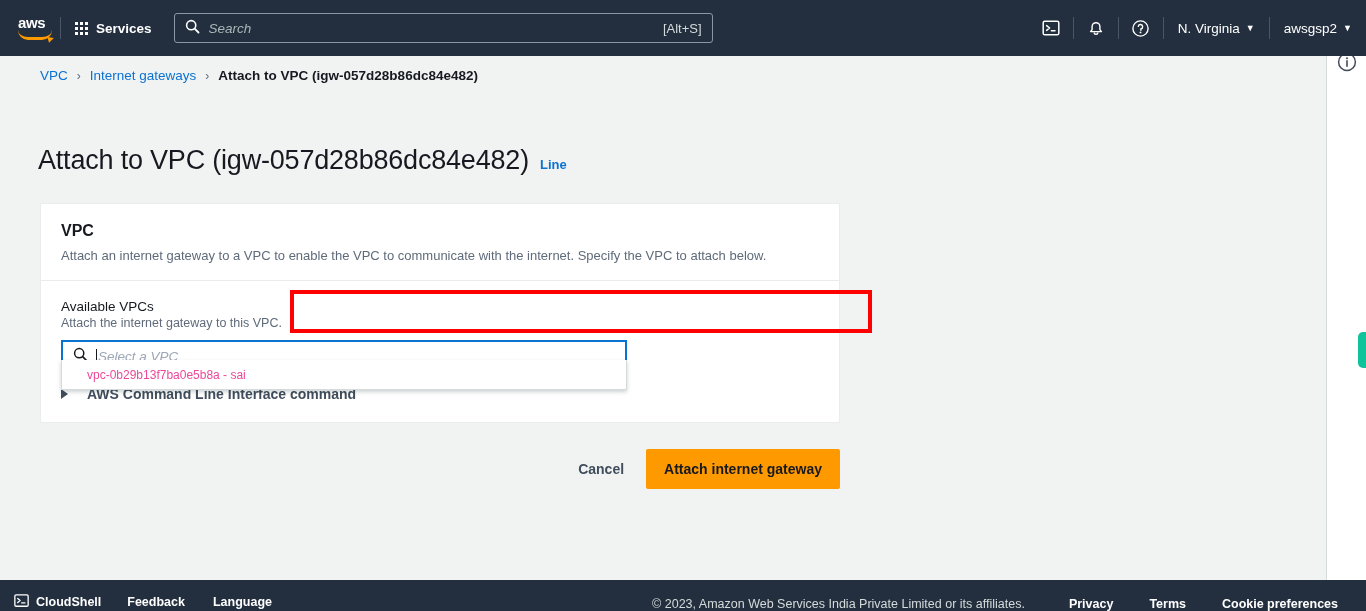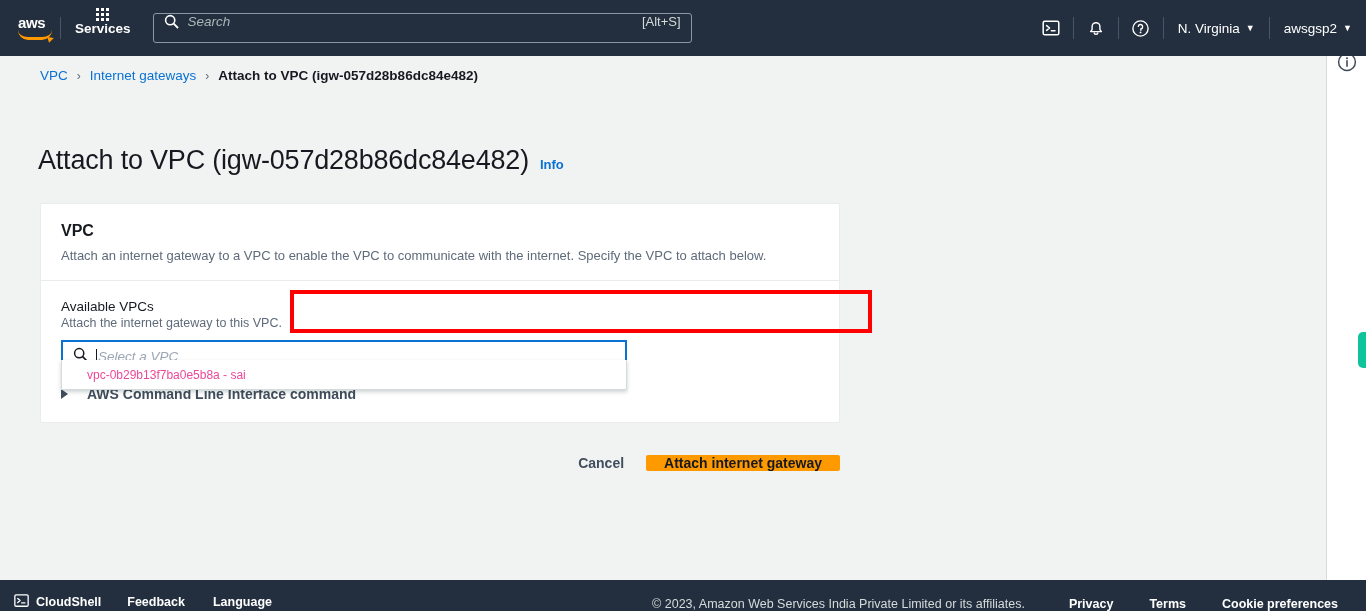--- a/index.html
+++ b/index.html
@@ -39,34 +39,34 @@
     content: ""; position: absolute; right: -2px; bottom: -5px;
     border-left: 6px solid #ff9900;
     border-top: 3px solid transparent;
     border-bottom: 3px solid transparent;
     transform: rotate(-18deg);
   }
   .nav-divider {
     width: 1px; height: 22px; background: #4a5568; flex: none;
   }
   #services-btn {
-    display: flex; align-items: center; gap: 0;
+    display: flex; align-items: center; gap: 8px;
     height: 40px; padding: 0 14px; cursor: pointer;
-    color: #ffffff; font-size: 13.5px; font-weight: 700; flex-direction: column;
+    color: #ffffff; font-size: 13.5px; font-weight: 700;
   }
   .grid-icon {
     display: grid; grid-template-columns: repeat(3, 3px);
     grid-template-rows: repeat(3, 3px); gap: 2px;
   }
   .grid-icon i { background: #ffffff; width: 3px; height: 3px; display: block; }
 
   #search-wrap {
     margin-left: 8px; width: 539px; height: 30px;
     background: #232f3e; border: 1px solid #8b97a4; border-radius: 3px;
-    display: flex; align-items: flex-start; padding: 0 10px; cursor: text;
+    display: flex; align-items: center; padding: 0 10px; cursor: text;
   }
   #search-wrap .sicon { flex: none; margin-right: 9px; }
   #search-input-text {
     flex: 1; color: #aab7b8; font-size: 13.5px; font-style: italic;
   }
   #search-hint { color: #d5dbdb; font-size: 13px; }
 
   #nav-right {
     margin-left: auto; display: flex; align-items: center; height: 40px;
   }
@@ -187,21 +187,21 @@
     position: absolute; top: 409px; left: 0; width: 840px;
     display: flex; align-items: center; justify-content: flex-end; gap: 18px;
   }
   #cancel-btn {
     font-size: 14px; color: #414d5c; font-weight: 700;
     background: none; border: none; cursor: pointer; padding: 6px 4px;
     font-family: "Liberation Sans", sans-serif;
   }
   #attach-btn {
     background: #ff9900; border: none; border-radius: 2px;
-    height: 16px; padding: 0 18px;
+    height: 40px; padding: 0 18px;
     font-size: 14px; font-weight: 700; color: #16191f; cursor: pointer;
     font-family: "Liberation Sans", sans-serif;
   }
 
   
   #red-annotation {
     position: absolute; left: 290px; top: 250px;
     width: 582px; height: 43px;
     border: 4px solid #ff0000;
     pointer-events: none; z-index: 30;
@@ -316,21 +316,21 @@
   <div id="breadcrumb">
     <a>VPC</a>
     <span class="sep">›</span>
     <a>Internet gateways</a>
     <span class="sep">›</span>
     <span class="current">Attach to VPC (igw-057d28b86dc84e482)</span>
   </div>
 
   <div id="page-title-row">
     <h1 id="page-title">Attach to VPC (igw-057d28b86dc84e482)</h1>
-    <span id="page-title-info">Info</span>
+    <span id="page-title-info">Line</span>
   </div>
 
   <div id="vpc-card">
     <div id="card-header">
       <div id="card-title">VPC</div>
       <div id="card-desc">Attach an internet gateway to a VPC to enable the VPC to communicate with the internet. Specify the VPC to attach below.</div>
     </div>
 
     <div id="card-body">
       <div id="field-label">Available VPCs</div>

